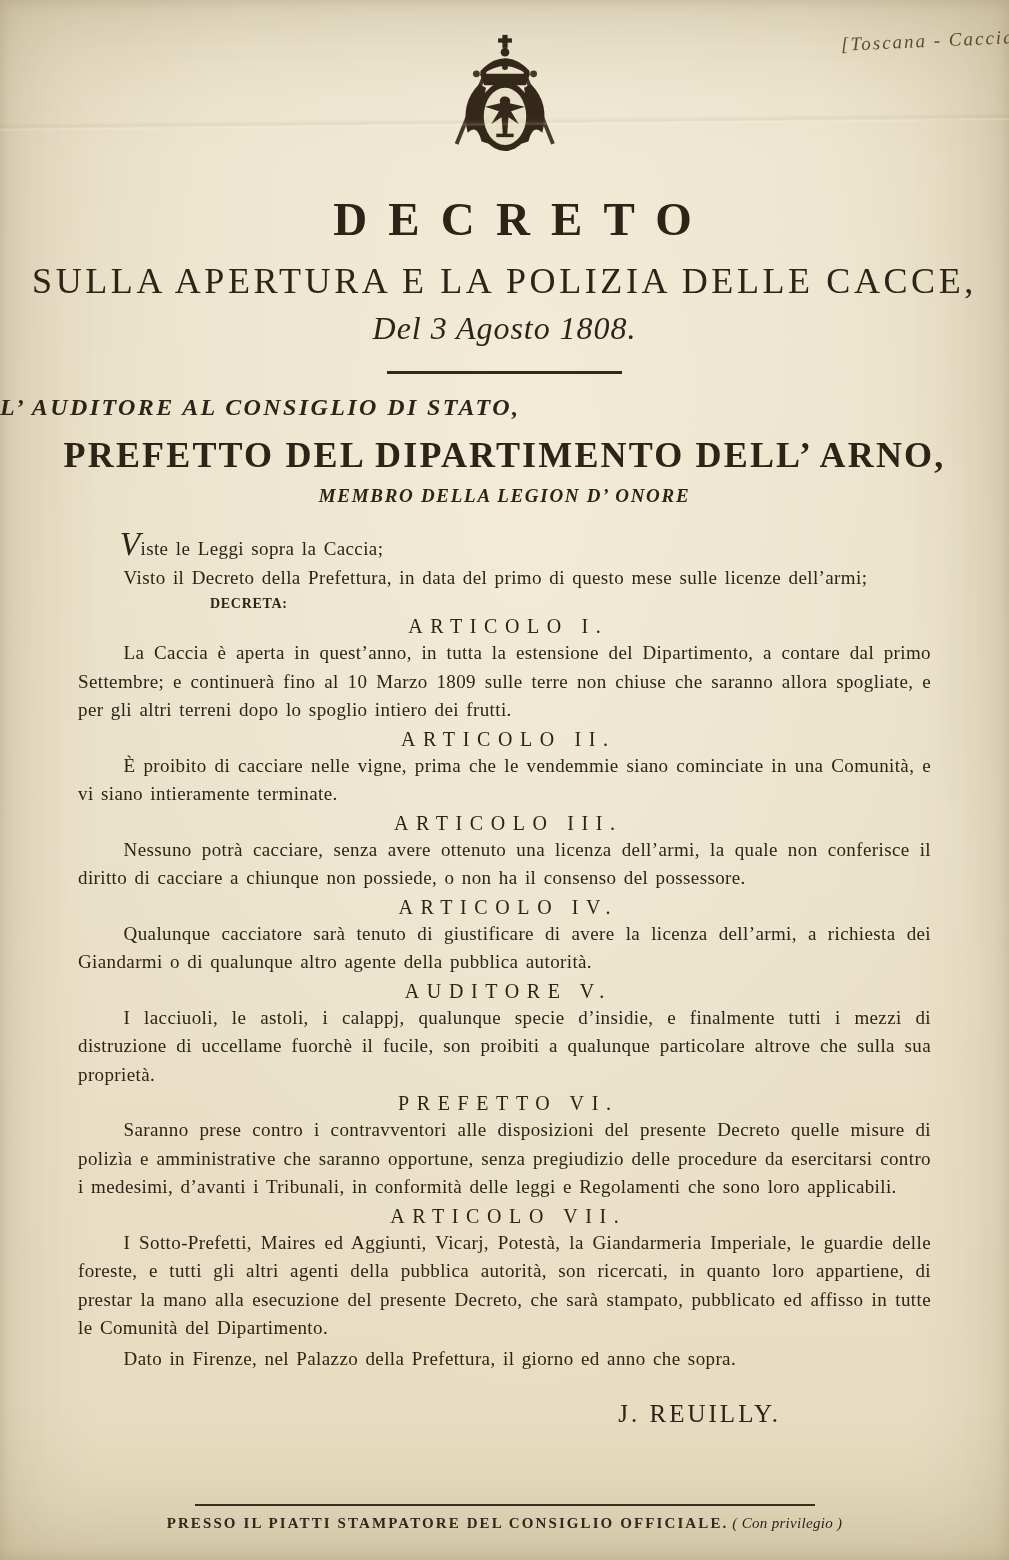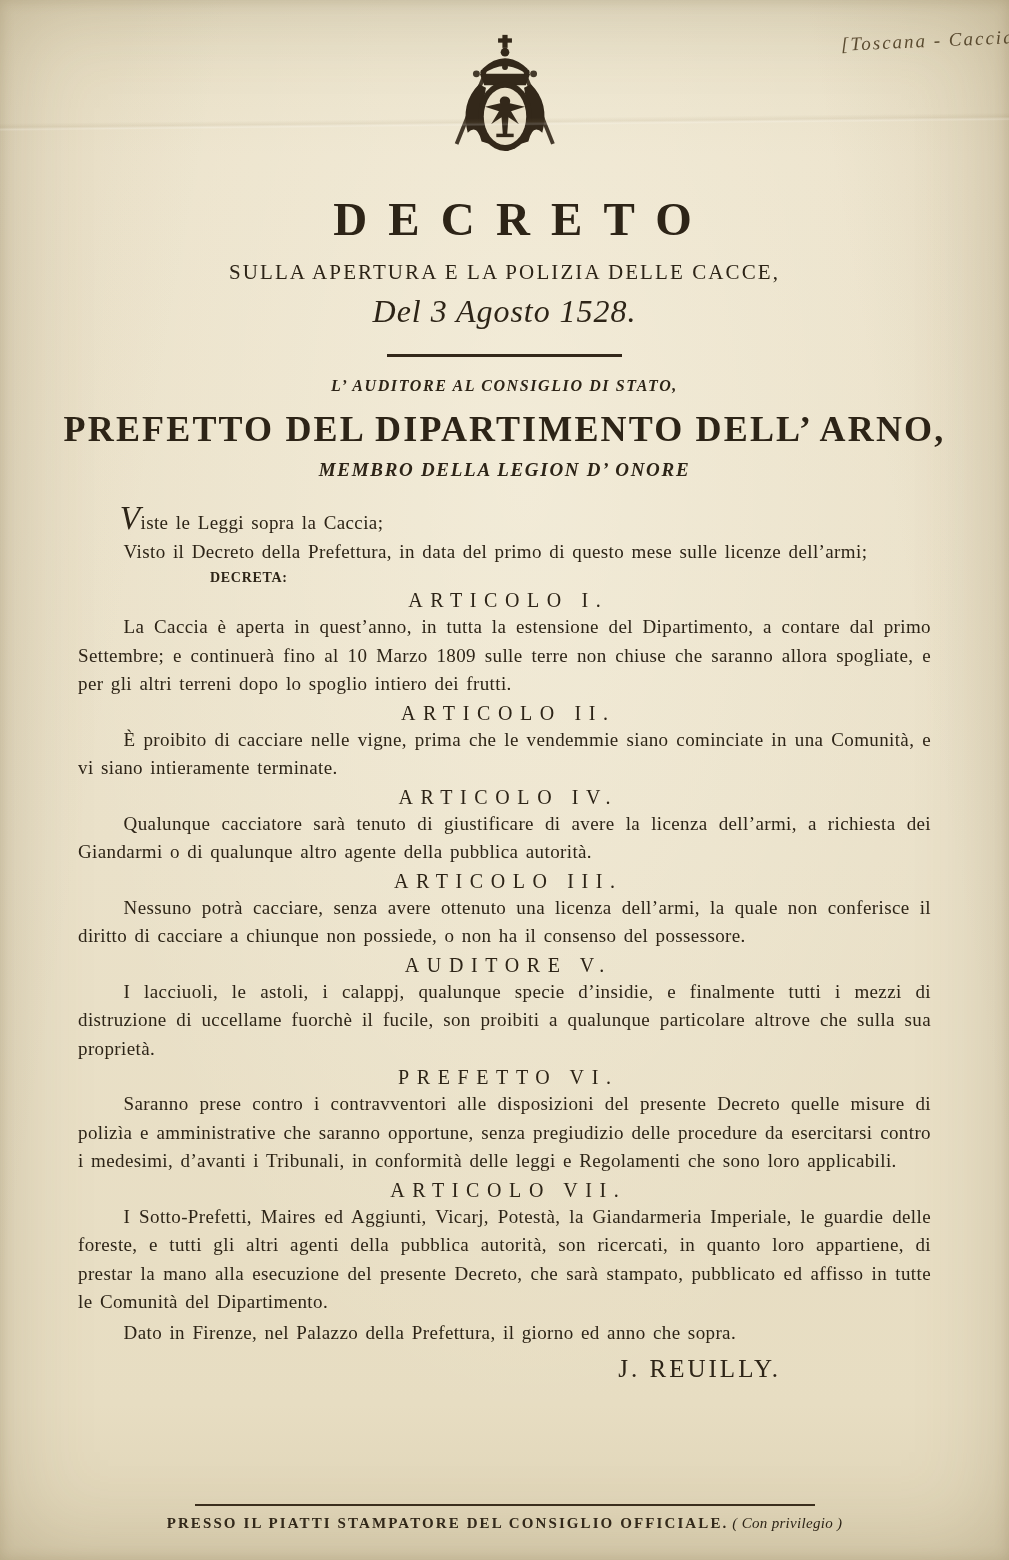--- a/index.html
+++ b/index.html
@@ -39,38 +39,38 @@
   .title {
     margin-top:26px;
     font-size:47px;
     font-weight:bold;
     letter-spacing:0.45em;
     text-indent:0.45em;
     padding-left:16px;
   }
   .subtitle {
     margin-top:14px;
-    font-size:21px;
+    font-size:36px;
     letter-spacing:0.10em;
   }
   .date-line {
     margin-top:8px;
     font-size:32px;
     font-style:italic;
     letter-spacing:0.03em;
   }
   .divider {
     width:235px; height:3px;
     margin:24px auto 20px auto;
     background:#33281a;
   }
   .auth1 {
-    text-align:center;
+    text-align:left;
     font-style:italic; font-weight:bold;
-    font-size:16px; letter-spacing:0.10em;
+    font-size:24px; letter-spacing:0.10em;
   }
   .auth2 {
     text-align:center;
     margin-top:13px;
     font-weight:bold;
     font-size:36px; letter-spacing:0.06em;
   }
   .auth3 {
     text-align:center;
     margin-top:9px;
@@ -98,21 +98,21 @@
   }
   .art-heading {
     text-align:center;
     font-size:20px;
     letter-spacing:0.38em;
     text-indent:0.38em;
     margin:3px 0 1px 0;
   }
   .closing { margin-top:2px; text-align:left; }
   .signature {
-    margin-top:8px;
+    margin-top:27px;
     padding-right:150px;
     text-align:right;
     font-size:25px;
     letter-spacing:0.12em;
   }
   .footer {
     position:absolute; left:0; bottom:28px; width:100%;
     text-align:center;
   }
   .footer-rule {
@@ -166,21 +166,21 @@
 
         <path d="M60 72 C55 72 53 76 54.5 80 L37 84 L53 89 L44 104 L56 96 L57.5 116 L62.5 116 L64 96 L76 104 L67 89 L83 84 L65.5 80 C67 76 65 72 60 72 Z"></path>
         <rect x="50" y="115" width="20" height="4"></rect>
       </g>
     </svg>
   </div>
 
   <div class="title-block">
     <div class="title">DECRETO</div>
     <div class="subtitle">SULLA APERTURA E LA POLIZIA DELLE CACCE,</div>
-    <div class="date-line">Del 3 Agosto 1528.</div>
+    <div class="date-line">Del 3 Agosto 1808.</div>
     <div class="divider"></div>
     <div class="auth1">L’ AUDITORE AL CONSIGLIO DI STATO,</div>
     <div class="auth2">PREFETTO DEL DIPARTIMENTO DELL’ ARNO,</div>
     <div class="auth3">MEMBRO DELLA LEGION D’ ONORE</div>
   </div>
 
   <div class="content">
     <div class="preamble">
       <p class="body-par viste">Viste le Leggi sopra la Caccia;</p>
       <p class="body-par">Visto il Decreto della Prefettura, in data del primo di questo mese sulle licenze dell’armi;</p>
@@ -189,26 +189,26 @@
 
     <div>
       <div class="art-heading">ARTICOLO I.</div>
       <p class="body-par">La Caccia è aperta in quest’anno, in tutta la estensione del Dipartimento, a contare dal primo Settembre; e continuerà fino al 10 Marzo 1809 sulle terre non chiuse che saranno allora spogliate, e per gli altri terreni dopo lo spoglio intiero dei frutti.</p>
     </div>
     <div>
       <div class="art-heading">ARTICOLO II.</div>
       <p class="body-par">È proibito di cacciare nelle vigne, prima che le vendemmie siano cominciate in una Comunità, e vi siano intieramente terminate.</p>
     </div>
     <div>
+      <div class="art-heading">ARTICOLO III.</div>
+      <p class="body-par">Nessuno potrà cacciare, senza avere ottenuto una licenza dell’armi, la quale non conferisce il diritto di cacciare a chiunque non possiede, o non ha il consenso del possessore.</p>
+    </div>
+    <div>
       <div class="art-heading">ARTICOLO IV.</div>
       <p class="body-par">Qualunque cacciatore sarà tenuto di giustificare di avere la licenza dell’armi, a richiesta dei Giandarmi o di qualunque altro agente della pubblica autorità.</p>
-    </div>
-    <div>
-      <div class="art-heading">ARTICOLO III.</div>
-      <p class="body-par">Nessuno potrà cacciare, senza avere ottenuto una licenza dell’armi, la quale non conferisce il diritto di cacciare a chiunque non possiede, o non ha il consenso del possessore.</p>
     </div>
     <div>
       <div class="art-heading">AUDITORE V.</div>
       <p class="body-par">I lacciuoli, le astoli, i calappj, qualunque specie d’insidie, e finalmente tutti i mezzi di distruzione di uccellame fuorchè il fucile, son proibiti a qualunque particolare altrove che sulla sua proprietà.</p>
     </div>
     <div>
       <div class="art-heading">PREFETTO VI.</div>
       <p class="body-par">Saranno prese contro i contravventori alle disposizioni del presente Decreto quelle misure di polizìa e amministrative che saranno opportune, senza pregiudizio delle procedure da esercitarsi contro i medesimi, d’avanti i Tribunali, in conformità delle leggi e Regolamenti che sono loro applicabili.</p>
     </div>
     <div>

